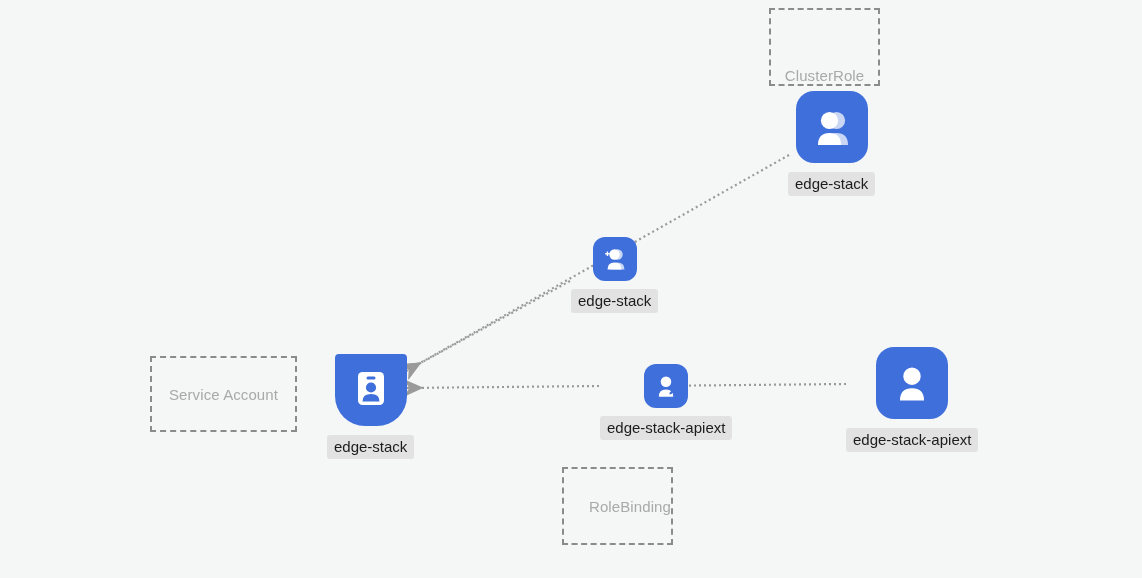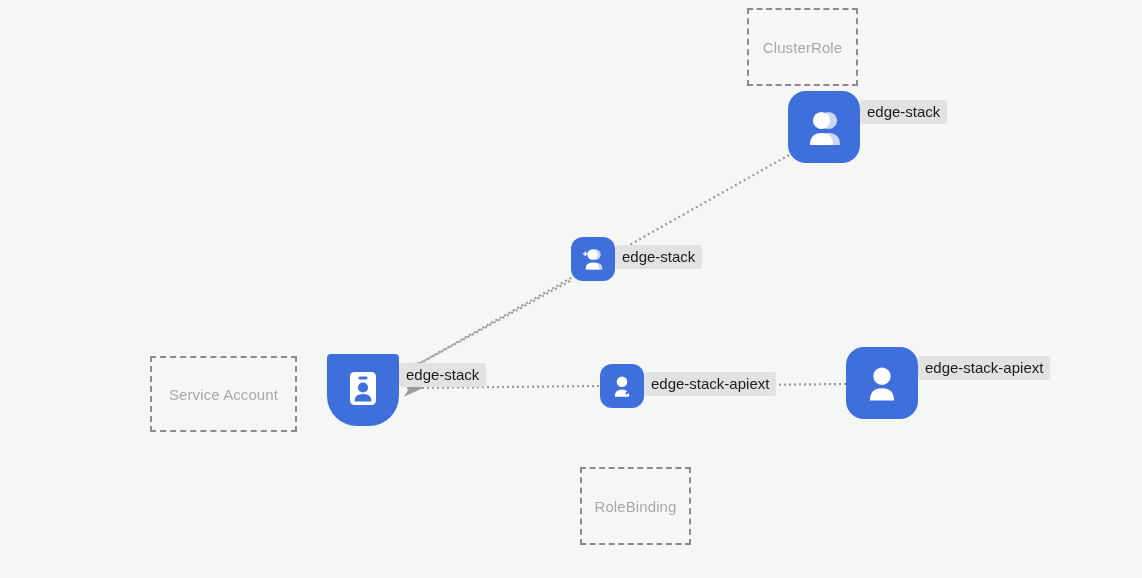--- a/index.html
+++ b/index.html
@@ -41,22 +41,22 @@
     font-size: 15px;
     font-family: "Liberation Sans", sans-serif;
     letter-spacing: 0.1px;
     white-space: nowrap;
   }
 
   
   .node {
     position: absolute;
     display: flex;
-    flex-direction: row;
-    align-items: flex-start;
+    flex-direction: column;
+    align-items: center;
   }
   .node-icon {
     background: #3f6fdb;
     display: flex;
     align-items: center;
     justify-content: center;
   }
   .node-icon.lg {
     width: 72px;
     height: 72px;
@@ -94,30 +94,30 @@
       </marker>
     </defs>
     <g id="edge-paths" stroke="#9a9a9a" stroke-width="2.2" stroke-dasharray="2 3" stroke-linecap="butt" fill="none">
         <line x1="789" y1="155" x2="406" y2="371" marker-end="url(#arrowhead)"></line>
         <line x1="570" y1="281" x2="406" y2="371" marker-end="url(#arrowhead)"></line>
         <line x1="599" y1="386" x2="406" y2="388" marker-end="url(#arrowhead)"></line>
         <line x1="846" y1="384" x2="646" y2="386"></line>
       </g>
   </svg>
 
-  <div class="group-box" style="left:747px; top:8px; width:111px; height:78px;">
+  <div class="group-box" style="left:769px; top:8px; width:111px; height:78px;align-items:flex-end;">
     <span class="group-label">ClusterRole</span>
   </div>
 
 
   <div class="group-box" style="left:150px; top:356px; width:147px; height:76px;">
     <span class="group-label">Service Account</span>
   </div>
 
-  <div class="group-box" style="left:580px; top:467px; width:111px; height:78px;">
+  <div class="group-box" style="left:562px; top:467px; width:111px; height:78px;justify-content:flex-end;">
     <span class="group-label">RoleBinding</span>
   </div>
 
 
   <div class="node" style="left:788px; top:91px;">
     <div class="node-icon lg">
       <svg width="44" height="44" viewBox="0 0 44 44" aria-hidden="true">
         <circle cx="26.5" cy="15.5" r="8.6" fill="#ffffff" opacity="0.72"></circle>
         <path d="M15 40 q0 -12 11.5 -12 q11.5 0 11.5 12 z" fill="#ffffff" opacity="0.72"></path>
         <circle cx="19.5" cy="15.5" r="8.6" fill="#ffffff"></circle>

